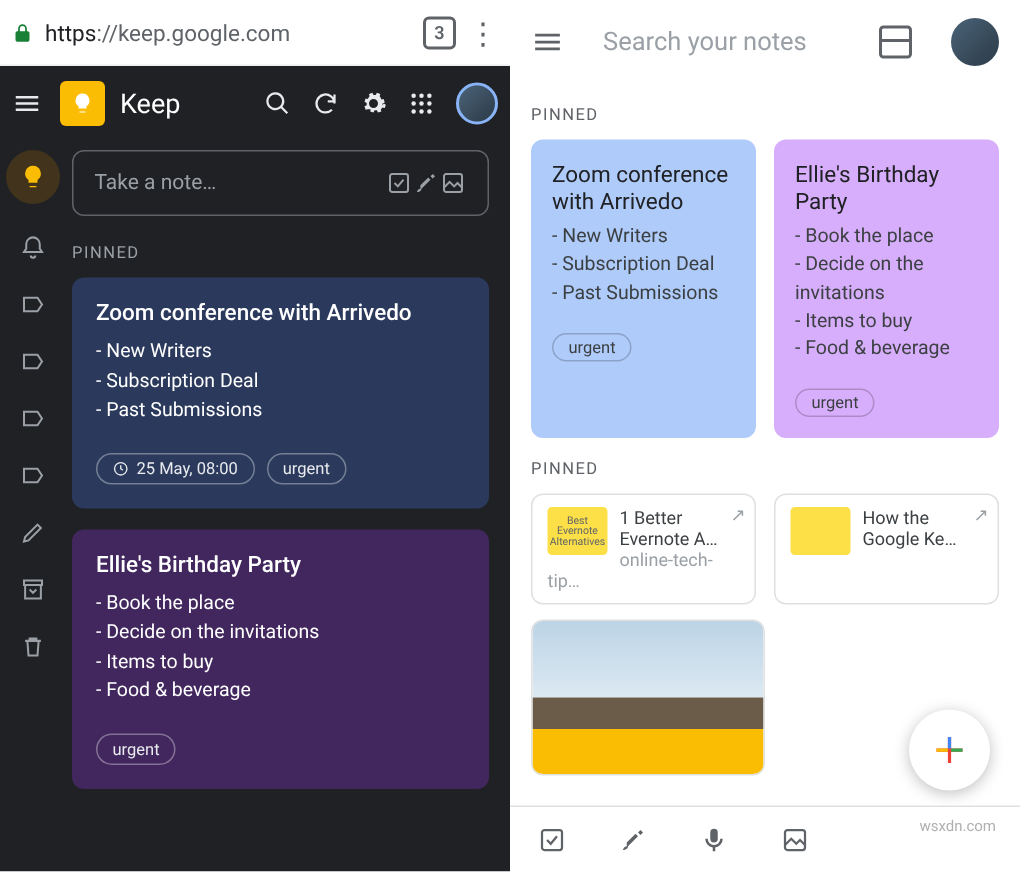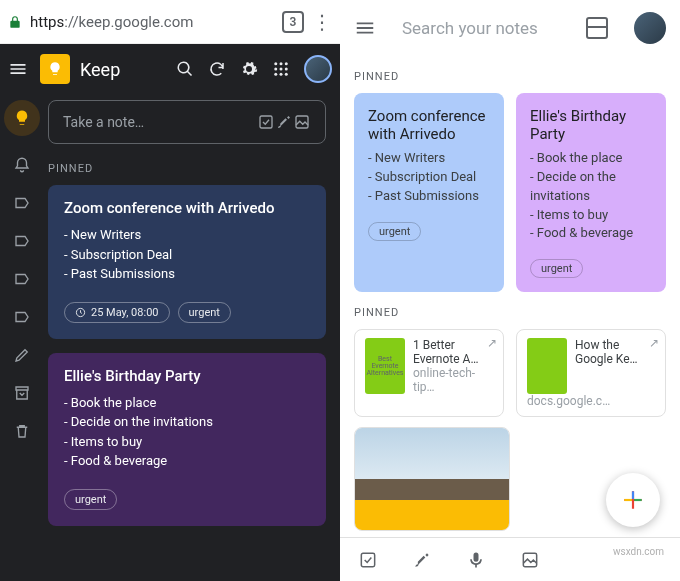--- a/index.html
+++ b/index.html
@@ -44,21 +44,21 @@
 .rgrid{display:flex;gap:12px}
 .rnote{border-radius:8px;padding:14px 14px 14px;color:#3c4043;flex:1}
 .rnote.blue{background:#aecbfa}
 .rnote.purple{background:#d7aefb}
 .rnote h3{font-size:15px;font-weight:400;margin-bottom:6px;color:#202124}
 .rnote ul{list-style:none;font-size:13px;line-height:1.45}
 .rnote ul li::before{content:"- "}
 .tag{display:inline-block;border:1px solid rgba(0,0,0,.2);border-radius:12px;padding:2px 10px;font-size:11px;margin-top:16px;color:#3c4043}
 .others{display:flex;gap:12px;margin-top:8px}
 .card{border:1px solid #e0e0e0;border-radius:8px;padding:8px 10px;color:#3c4043;position:relative;flex:1;font-size:12px}
-.card .thumb{width:40px;height:56px;background:#84cc16;border-radius:3px;float:left;margin-right:8px;font-size:7px;line-height:1;display:flex;align-items:center;justify-content:center;text-align:center;color:#5f6368}
+.card .thumb{width:40px;height:32px;background:#fde047;border-radius:3px;float:left;margin-right:8px;font-size:7px;line-height:1;display:flex;align-items:center;justify-content:center;text-align:center;color:#5f6368}
 .card .ext{position:absolute;top:6px;right:6px;color:#9aa0a6}
 .urlcard{border:1px solid #e0e0e0;border-radius:8px;padding:10px;color:#3c4043;font-size:13px;line-height:1.4;width:156px;margin-top:10px;word-break:break-all}
 .photocard{border:1px solid #e0e0e0;border-radius:8px;width:156px;height:104px;margin-top:10px;overflow:hidden}
 .photocard .sky{height:50%;background:linear-gradient(#bcd4e6,#dce9f2)}
 .photocard .mid{height:20%;background:#6b5c4a}
 .photocard .yel{height:30%;background:#fbbc04}
 .fab{position:absolute;right:20px;bottom:54px;width:54px;height:54px;border-radius:50%;background:#fff;box-shadow:0 2px 10px rgba(0,0,0,.25);display:flex;align-items:center;justify-content:center}
 .fab svg{width:26px;height:26px}
 .rbottom{position:absolute;bottom:0;left:0;right:0;height:44px;background:#fff;border-top:1px solid #e0e0e0;display:flex;align-items:center;padding:0 18px;gap:34px;color:#5f6368}
 .wm{position:absolute;right:16px;bottom:24px;font-size:10px;color:#b0b0b0}
@@ -269,21 +269,20 @@
       <div class="card">
         <span class="thumb">Best Evernote Alternatives</span>
         <span class="ext">↗</span>
         <div>1 Better Evernote A…</div>
         <div style="color:#9aa0a6">online-tech-tip…</div>
       </div>
       <div class="card">
         <span class="thumb"></span>
         <span class="ext">↗</span>
         <div>How the Google Ke…</div>
-        <div style="color:#9aa0a6">docs.google.c…</div>
       </div>
     </div>
 
     <div style="display:flex;gap:12px">
       <div class="photocard">
         <div class="sky"></div>
           <div class="mid"></div>
           <div class="yel"></div>
       </div>
     </div>

